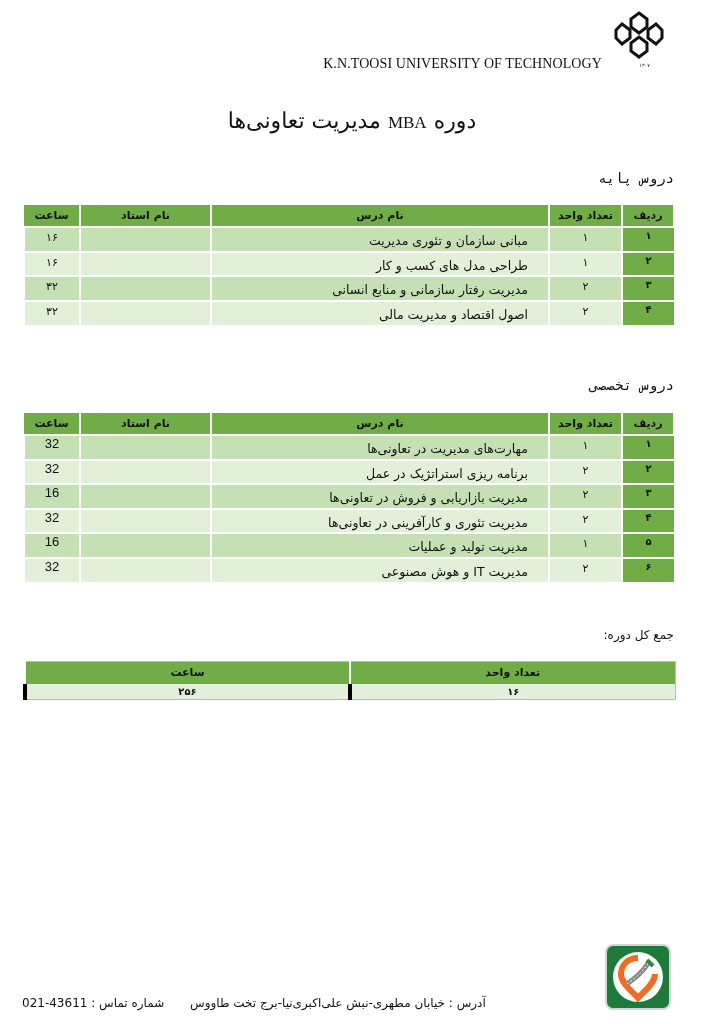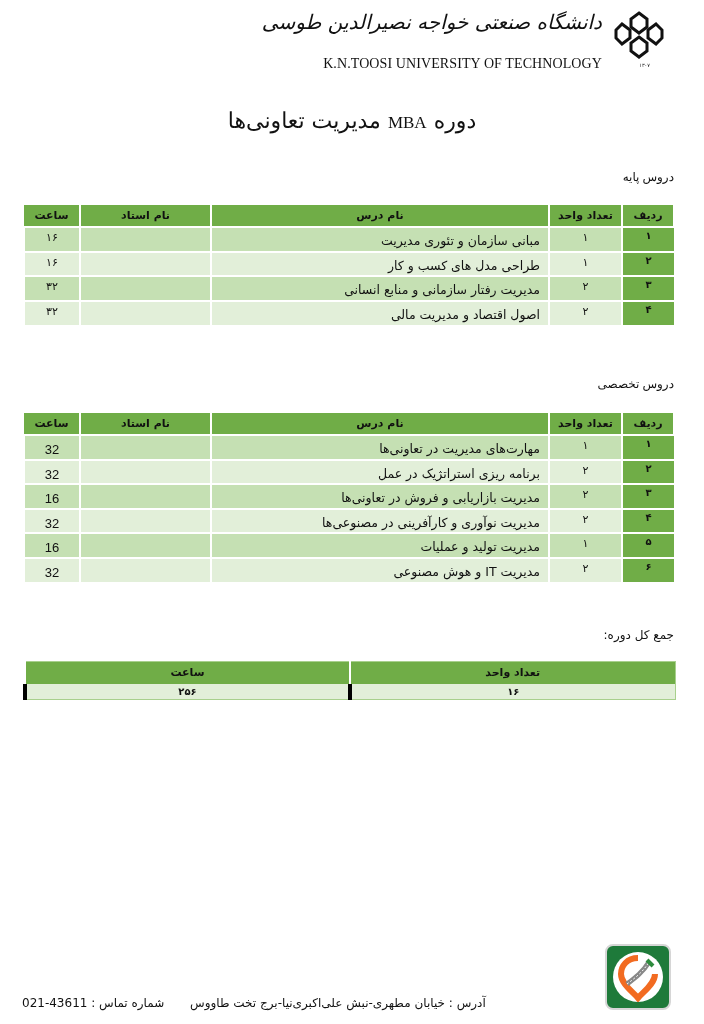--- a/index.html
+++ b/index.html
@@ -8,32 +8,32 @@
 
   .logo-block { position: absolute; right: 40px; top: 6px; width: 260px; height: 62px; }
   .logo-emblem { position: absolute; right: 0; top: 4px; width: 50px; height: 50px; }
   .logo-fa { position: absolute; right: 62px; top: 4px; font-family: "DejaVu Serif", serif; font-size: 20px; font-style: italic; direction: rtl; white-space: nowrap; color: #111; }
   .logo-en { position: absolute; right: 62px; top: 50px; font-family: "Liberation Serif", serif; font-size: 14px; white-space: nowrap; letter-spacing: 0.1px; }
   .logo-year { position: absolute; right: 14px; top: 56px; font-size: 5px; direction: rtl; }
 
   .doc-title { position: absolute; top: 108px; left: 0; width: 704px; text-align: center; direction: rtl; font-family: "DejaVu Serif", serif; font-size: 22px; }
   .doc-title .mba { font-family: "Liberation Serif", serif; font-size: 17px; }
 
-  .section-title { position: absolute; right: 30px; direction: rtl; font-family: Liberation Serif, serif; font-size: 12px; }
+  .section-title { position: absolute; right: 30px; direction: rtl; font-family: Liberation Mono, monospace; font-size: 14px; }
 
   table.course { position: absolute; left: 23px; width: 650px; border-collapse: collapse; direction: rtl; table-layout: fixed; }
   table.course th { background: #70ad47; color: #111; font-weight: bold; font-size: 11px; height: 22px; border-right: 2px solid #ffffff; padding: 0; }
   table.course td { font-size: 12px; height: 24.5px; border-top: 2px solid #ffffff; border-left: 2px solid #ffffff; vertical-align: top; padding-top: 3px; }
   table.course tr.odd td { background: #c5e0b3; }
   table.course tr.even td { background: #e2efd9; }
   table.course td.rowno { background: #70ad47 !important; text-align: center; font-size: 10px; font-weight: bold; padding-top: 2px; }
   table.course td.units { text-align: center; font-size: 11px; }
-  table.course td.name { text-align: right; padding-right: 8px; padding-top: 5px; font-size: 12.5px; }
+  table.course td.name { text-align: right; padding-right: 20px; padding-top: 5px; font-size: 12.5px; }
   table.course td.hours { text-align: center; font-size: 11px; }
-  table.course td.hours.latin { font-family: "Liberation Sans", sans-serif; font-size: 13px; padding-top: 6px; }
+  table.course td.hours.latin { font-family: "Liberation Sans", sans-serif; font-size: 13px; padding-top: 0; }
 
   .total-label { position: absolute; right: 30px; top: 628px; direction: rtl; font-size: 12px; }
   table.total { position: absolute; left: 23px; top: 661px; width: 650px; border-collapse: collapse; direction: rtl; table-layout: fixed; border: 1px solid #a8d08d; }
   table.total th { background: #70ad47; height: 22px; font-size: 11px; font-weight: bold; border-left: 2px solid #ffffff; }
   table.total td { background: #e2efd9; height: 16px; font-size: 10px; text-align: center; font-weight: bold; border-left: 4px solid #000000; border-bottom: 1px solid #a8d08d; }
 
   .app-icon { position: absolute; left: 605px; top: 944px; width: 66px; height: 66px; border-radius: 8px; background: #1e7a3a; border: 2px solid #d6d6d6; }
   .app-icon .inner { position: absolute; left: 6px; top: 6px; width: 50px; height: 50px; border-radius: 50%; background: #ffffff; }
 
   .footer { position: absolute; left: 22px; top: 996px; direction: rtl; font-size: 12px; white-space: nowrap; }
@@ -43,21 +43,20 @@
 
 <div class="logo-block">
   <svg class="logo-emblem" viewBox="0 0 50 50">
     <g fill="none" stroke="#111" stroke-width="3">
       <path d="M25 3 L33 9 L33 17 L25 23 L17 17 L17 9 Z"></path>
       <path d="M25 27 L33 33 L33 41 L25 47 L17 41 L17 33 Z"></path>
       <path d="M8 14 L16 20 L16 28 L8 34 L2 28 L2 20 Z"></path>
       <path d="M42 14 L48 20 L48 28 L42 34 L34 28 L34 20 Z"></path>
     </g>
   </svg>
-  <div class="logo-fa">دانشگاه صنعتی خواجه نصیرالدین طوسی</div>
   <div class="logo-en">K.N.TOOSI UNIVERSITY  OF  TECHNOLOGY</div>
   <div class="logo-year">۱۳۰۷</div>
 </div>
 
 <div class="doc-title">
   <span>دوره</span>
   <span class="mba">MBA</span>
   <span>مدیریت تعاونی‌ها</span>
 </div>
 
@@ -149,21 +148,21 @@
     <tr class="odd">
       <td class="rowno">۳</td>
       <td class="units">۲</td>
       <td class="name">مدیریت بازاریابی و فروش در تعاونی‌ها</td>
       <td></td>
       <td class="hours latin">16</td>
     </tr>
     <tr class="even">
       <td class="rowno">۴</td>
       <td class="units">۲</td>
-      <td class="name">مدیریت نوآوری و کارآفرینی در مصنوعی‌ها</td>
+      <td class="name">مدیریت تئوری و کارآفرینی در تعاونی‌ها</td>
       <td></td>
       <td class="hours latin">32</td>
     </tr>
     <tr class="odd">
       <td class="rowno">۵</td>
       <td class="units">۱</td>
       <td class="name">مدیریت تولید و عملیات</td>
       <td></td>
       <td class="hours latin">16</td>
     </tr>

